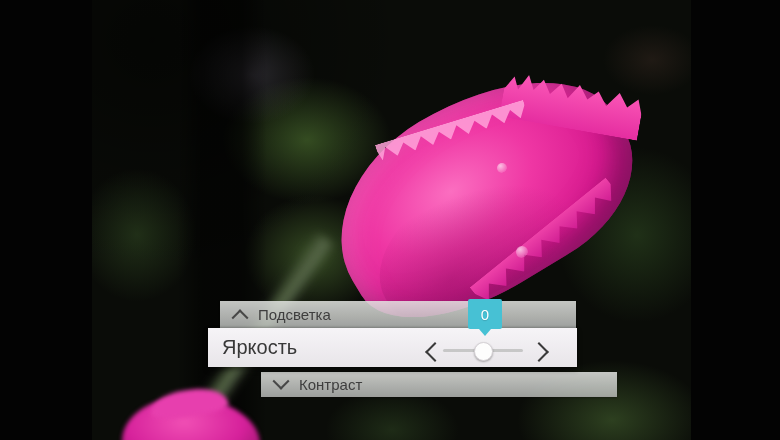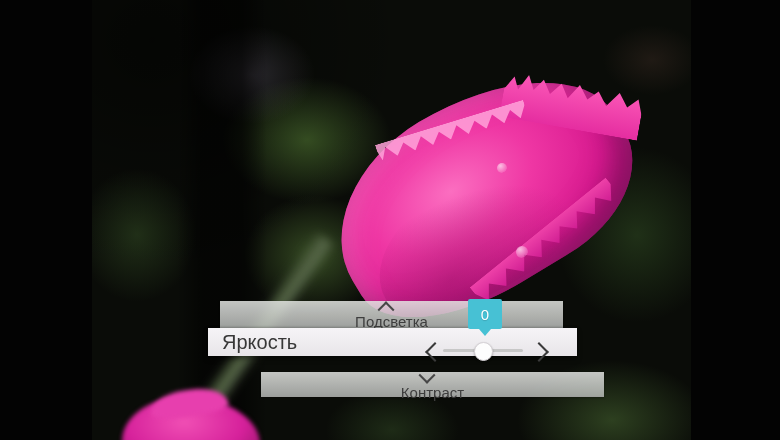--- a/index.html
+++ b/index.html
@@ -78,26 +78,26 @@
   .row-dim{
     left:220px;width:343px;
     background:linear-gradient(180deg, rgba(228,230,227,.85), rgba(194,197,194,.80));
     border-bottom:1px solid rgba(70,70,70,.30);
     box-shadow:0 1px 2px rgba(0,0,0,.25);
     font-size:15px;
   }
   .row-backlight{top:301px;height:27px;}
   .row-contrast{top:372px;height:24px;margin-left:41px;}
   .row-brightness{
-    left:208px;top:328px;width:369px;height:28px;
+    left:208px;top:328px;width:369px;height:39px;
     background:linear-gradient(180deg,#f6f4f7,#e8e5e9);
     box-shadow:0 3px 5px rgba(0,0,0,.45), 0 -1px 2px rgba(0,0,0,.18);
     font-size:20px;color:#383838;z-index:4;
   }
-  .row-pad{flex-direction:column;}
+  .row-pad{padding-left:13px;}
   .row-brightness .row-label{margin-left:14px;}
   .chevron{display:inline-block;width:10px;height:10px;
     border-right:2px solid #474747;border-bottom:2px solid #474747;}
   .chevron.up{transform:rotate(-135deg) translate(-2px,-2px);}
   .chevron.down{transform:rotate(45deg) translate(-2px,-2px);}
   .chev-gap{width:14px;display:inline-flex;justify-content:center;margin-right:11px;}
   .slider-arrow{position:absolute;width:12px;height:12px;
     border-right:2px solid #3a3a3a;border-bottom:2px solid #3a3a3a;cursor:pointer;}
   .arrow-left{left:220px;top:17px;transform:rotate(135deg);}
   .arrow-right{left:324px;top:17px;transform:rotate(-45deg);}

